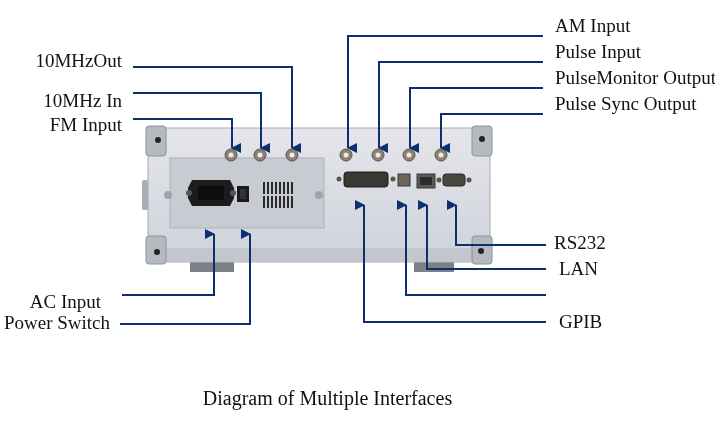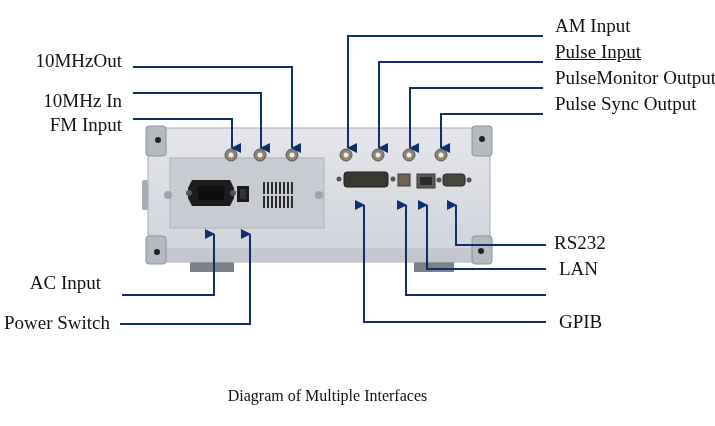--- a/index.html
+++ b/index.html
@@ -1,20 +1,20 @@
 <!DOCTYPE html>
 <html><head>
 <meta charset="utf-8">
 <style>
   html,body{margin:0;padding:0;background:#ffffff;}
   #stage{position:relative;width:715px;height:426px;overflow:hidden;background:#fff;font-family:"Liberation Serif","DejaVu Serif",serif;color:#111;}
   .lbl{position:absolute;font-size:19px;white-space:nowrap;line-height:18px;}
   .lbl.r{text-align:right;}
   svg{position:absolute;left:0;top:0;}
-  .caption{position:absolute;left:0;width:655px;top:387px;text-align:center;font-size:16px;}
+  .caption{position:absolute;left:0;width:655px;top:387px;text-align:center;font-size:20px;}
 </style>
 </head>
 <body>
 
 <div id="stage">
 
   <svg width="715" height="426" viewBox="0 0 715 426">
     <defs>
       <linearGradient id="chassisGrad" x1="0" y1="0" x2="0" y2="1">
         <stop offset="0" stop-color="#e4e6eb"></stop>
@@ -126,25 +126,25 @@
       <polyline points="546,295 406,295 406,205" marker-end="url(#arr)"></polyline>
       <polyline points="546,322 364,322 364,205" marker-end="url(#arr)"></polyline>
     </g>
   </svg>
 
   <div class="lbl r" style="right:593px;top:52px;margin-left:45px;">10MHzOut</div>
   <div class="lbl r" style="right:593px;top:92px;">10MHz  In</div>
   <div class="lbl r" style="right:593px;top:104px;margin-top:12px;">FM  Input</div>
 
   <div class="lbl" style="left:555px;top:17px;">AM Input</div>
-  <div class="lbl" style="left:555px;top:43px;text-decoration:underline;">Pulse Input</div>
+  <div class="lbl" style="left:555px;top:43px;">Pulse Input</div>
   <div class="lbl" style="left:555px;top:95px;">Pulse Sync Output</div>
   <div class="lbl" style="left:555px;top:69px;">PulseMonitor Output</div>
 
-  <div class="lbl r" style="right:614px;top:274px;text-align:right;">AC  Input</div>
+  <div class="lbl r" style="right:614px;top:293px;text-align:right;">AC  Input</div>
   <div class="lbl r" style="right:605px;top:314px;">Power  Switch</div>
 
   <div class="lbl" style="left:554px;top:234px;">RS232</div>
   <div class="lbl" style="left:559px;top:260px;">LAN</div>
   <div class="lbl" style="left:559px;top:313px;">GPIB</div>
 
   <div class="caption">Diagram of Multiple Interfaces</div>
 </div>
 
 </body></html>

